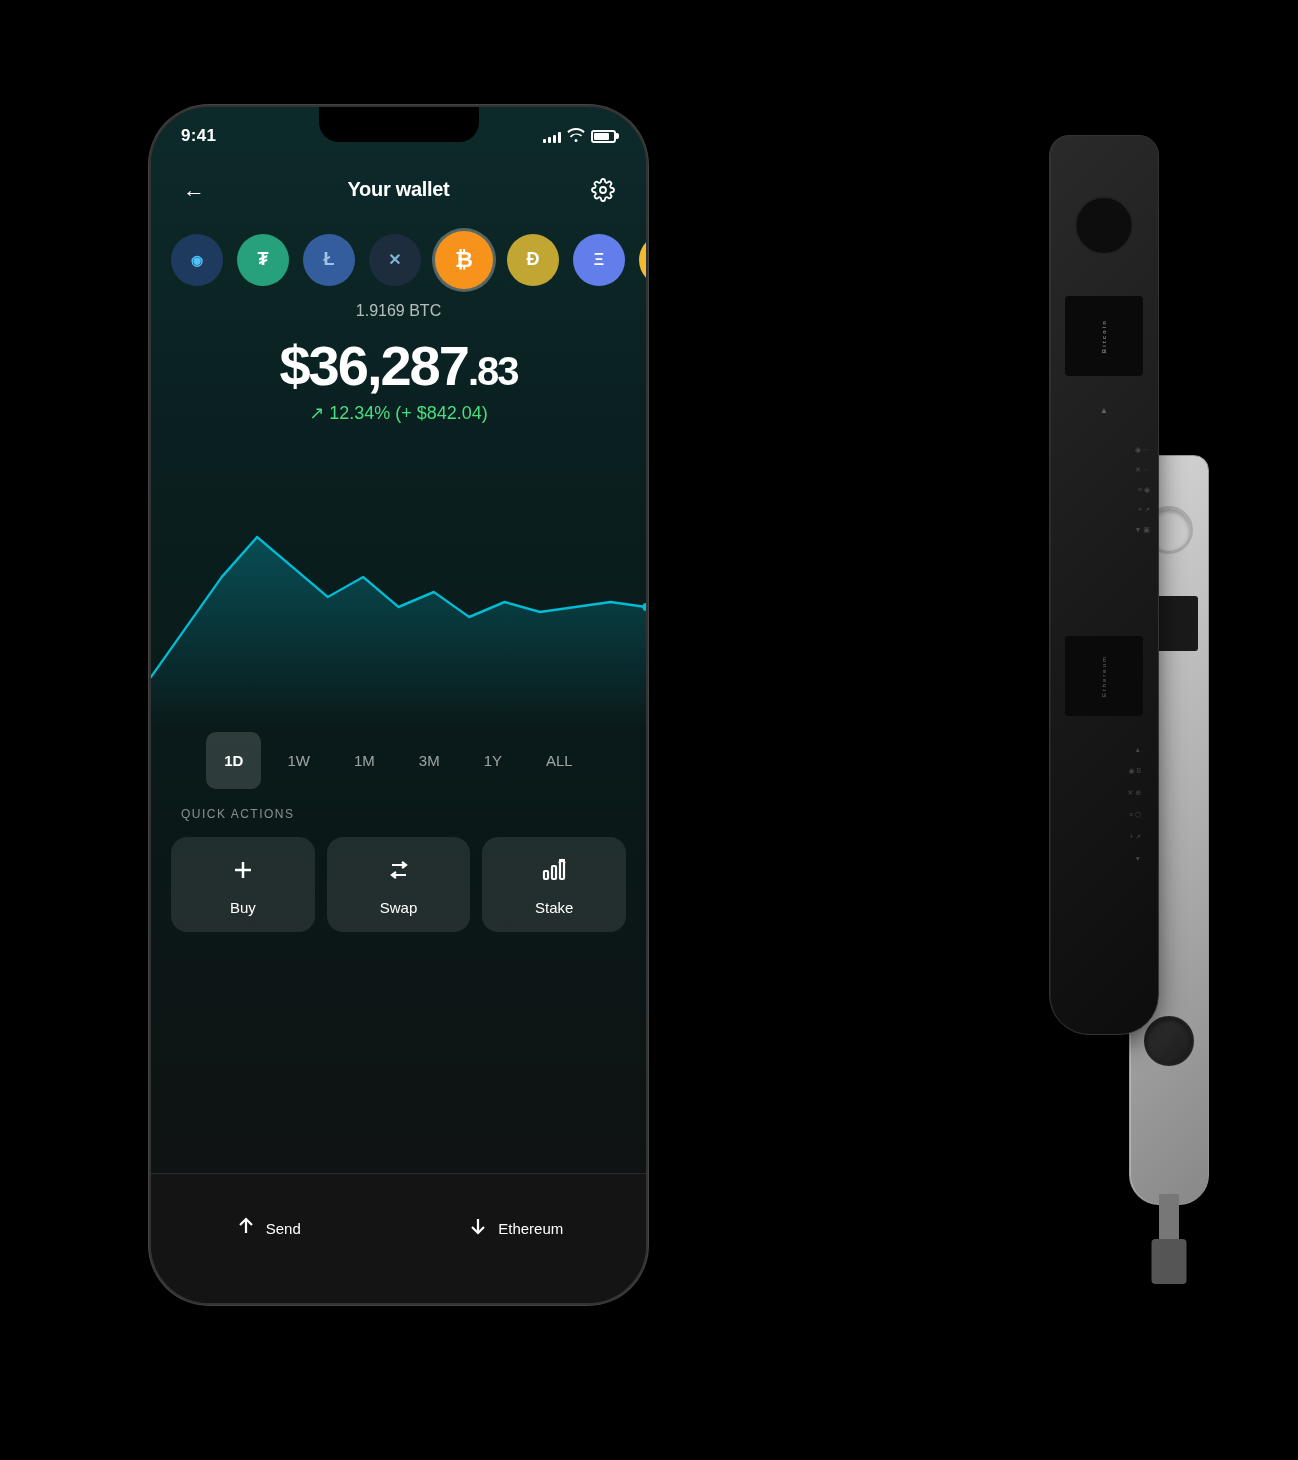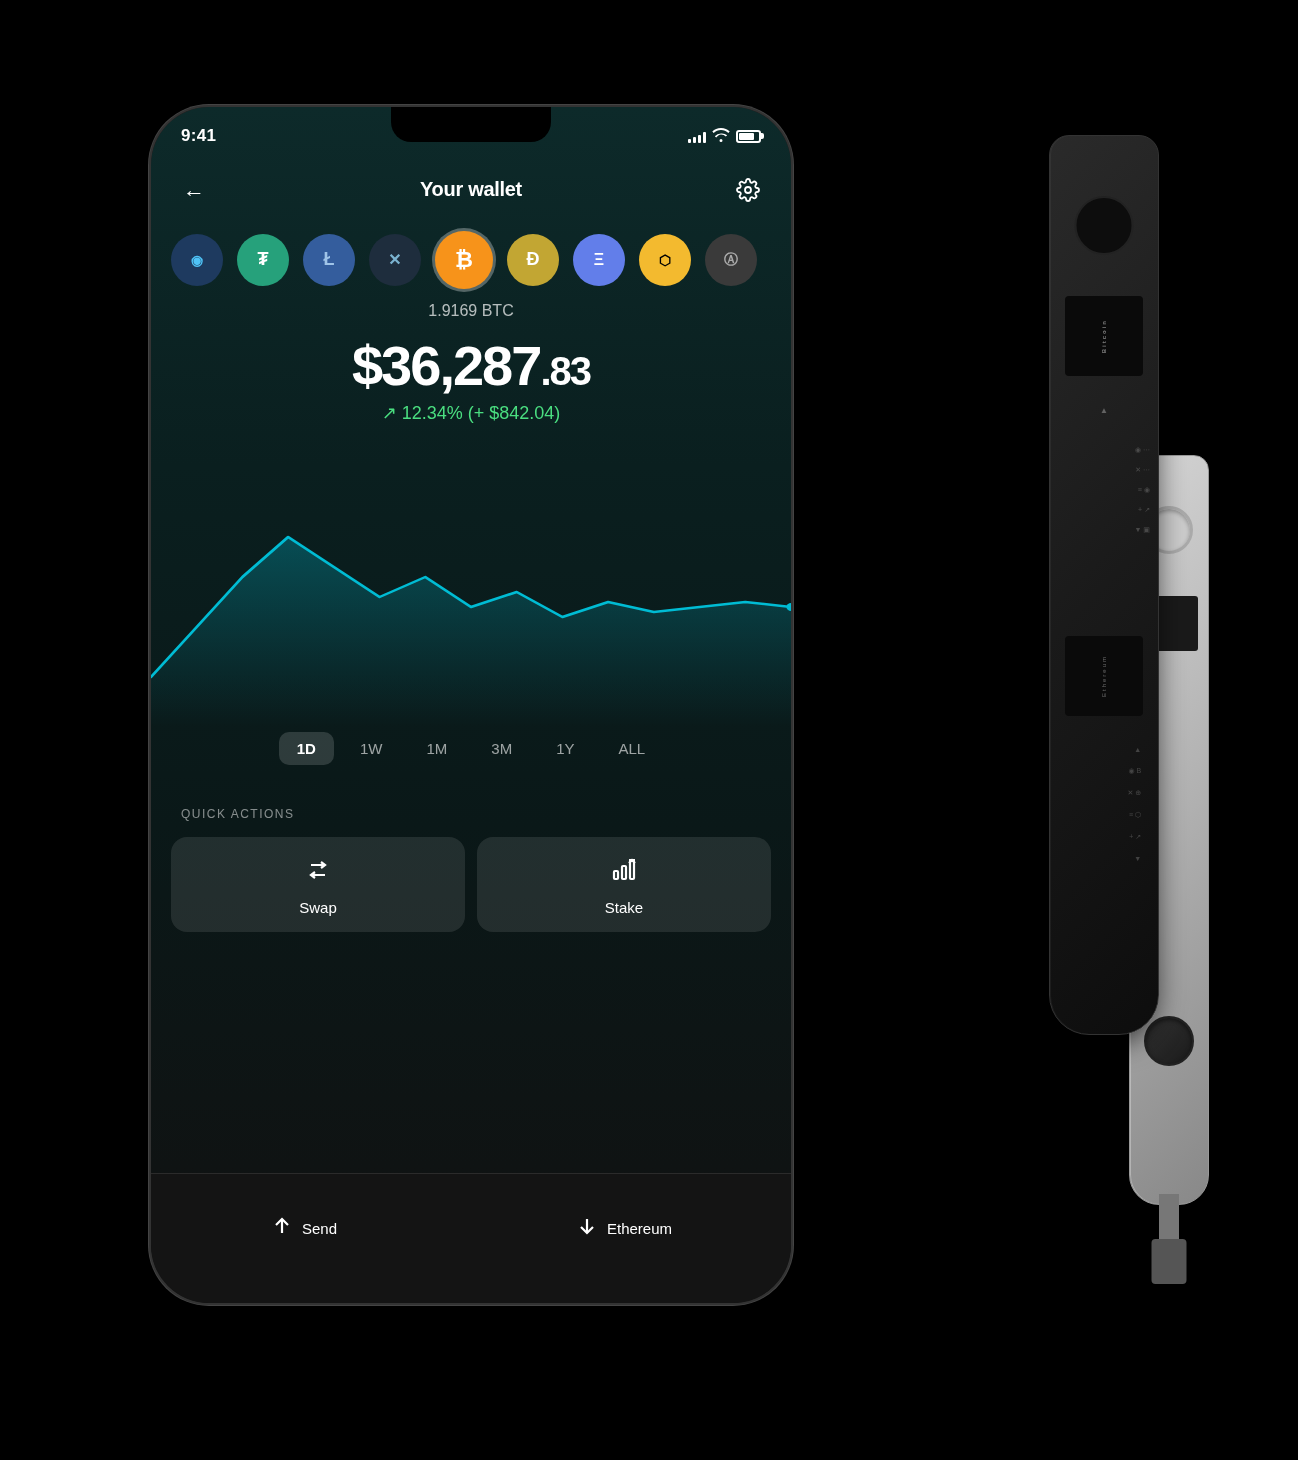--- a/index.html
+++ b/index.html
@@ -22,21 +22,21 @@
       display: flex;
       align-items: center;
       justify-content: center;
     }
 
     
     .phone {
       position: absolute;
       left: 50px;
       top: 50px;
-      width: 644px;
+      width: 499px;
       height: 1200px;
       background: #1a1a1a;
       border-radius: 60px;
       border: 2px solid #333;
       box-shadow: 0 0 0 1px #444, inset 0 0 0 2px #222, 20px 20px 60px rgba(0,0,0,0.8);
       overflow: hidden;
       z-index: 10;
     }
 
     .phone-inner {
@@ -250,21 +250,21 @@
       top: 625px;
       left: 0;
       right: 0;
       display: flex;
       align-items: center;
       justify-content: center;
       gap: 8px;
       padding: 0 40px;
     }
     .time-btn {
-      padding: 8px 18px;
+      padding: 20px 18px;
       border-radius: 10px;
       color: rgba(255,255,255,0.6);
       font-size: 15px;
       font-weight: 500;
       cursor: pointer;
       border: none;
       background: transparent;
     }
     .time-btn.active {
       background: rgba(255,255,255,0.15);
@@ -570,20 +570,29 @@
         <button class="time-btn">1W</button>
         <button class="time-btn">1M</button>
         <button class="time-btn">3M</button>
         <button class="time-btn">1Y</button>
         <button class="time-btn">ALL</button>
       </div>
 
       <div class="quick-actions-label">QUICK ACTIONS</div>
 
       <div class="quick-actions">
+        <button class="action-btn">
+          <span class="action-icon">
+            <svg width="26" height="26" viewBox="0 0 26 26" fill="none" stroke="white" stroke-width="2.5">
+              <line x1="13" y1="5" x2="13" y2="21"></line>
+              <line x1="5" y1="13" x2="21" y2="13"></line>
+            </svg>
+          </span>
+          <span class="action-label">Buy</span>
+        </button>
         <button class="action-btn">
           <span class="action-icon">
             <svg width="26" height="26" viewBox="0 0 26 26" fill="none" stroke="white" stroke-width="2.2">
               <path d="M6 8h14M16 5l4 3-4 3M20 18H6M10 15l-4 3 4 3"></path>
             </svg>
           </span>
           <span class="action-label">Swap</span>
         </button>
         <button class="action-btn">
           <span class="action-icon">

